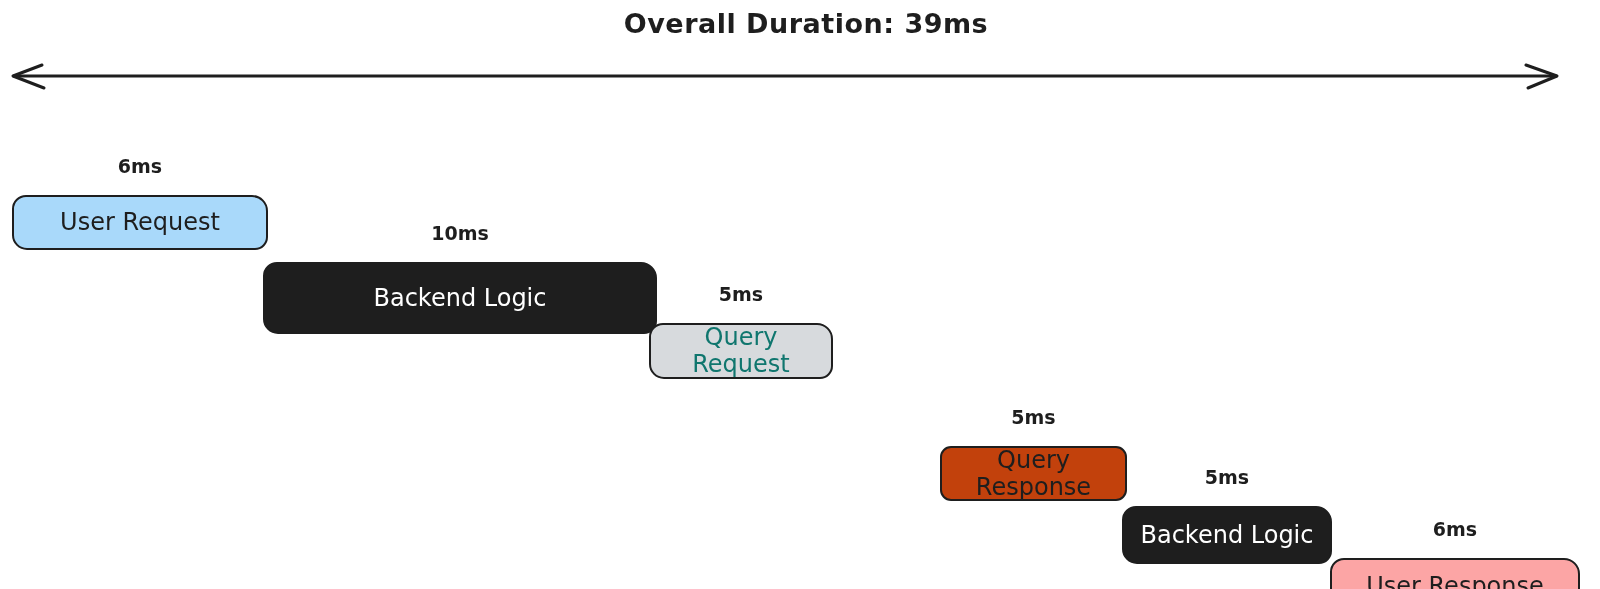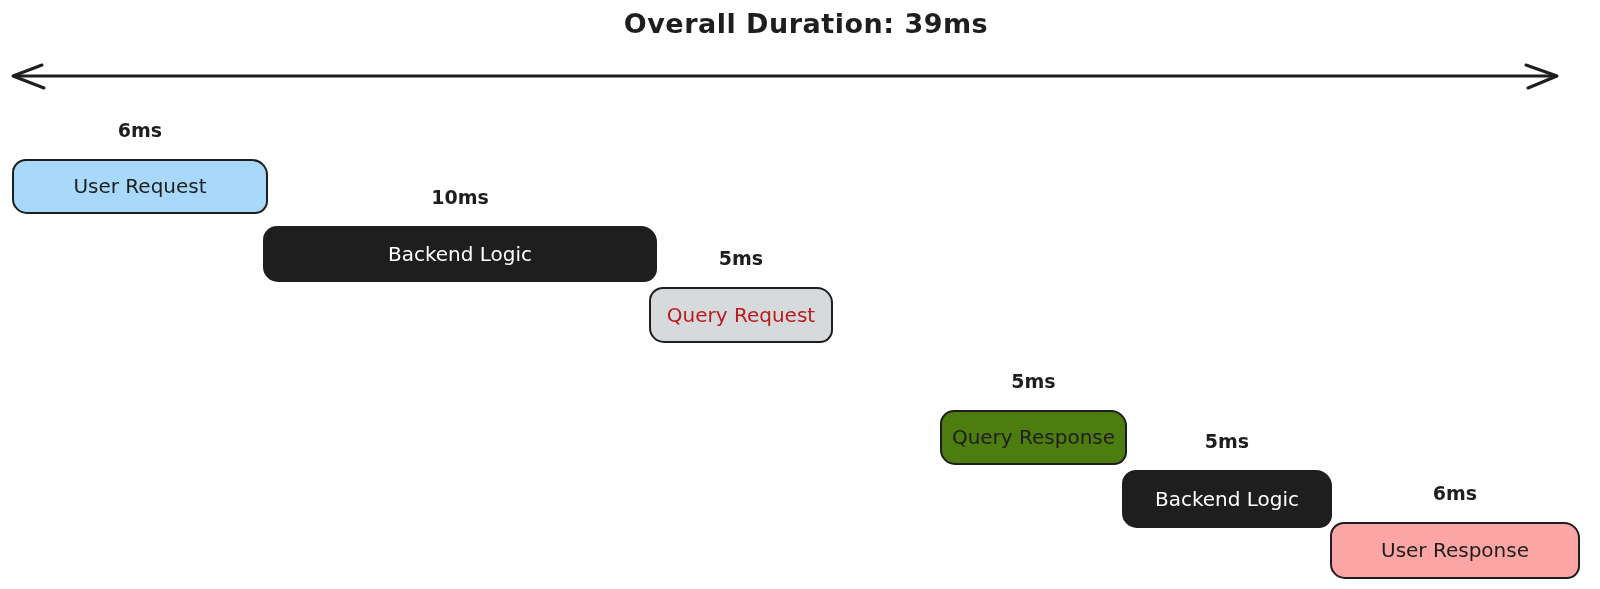--- a/index.html
+++ b/index.html
@@ -13,46 +13,46 @@
   .title{
     position:absolute;
     top:8px;left:12px;right:0;
     text-align:center;
     font-size:27px;
     font-weight:700;
     letter-spacing:0.5px;
     color:#1e1e1e;
   }
   .arrow-svg{position:absolute;top:60px;left:0;}
-  .seg{position:absolute;}
+  .seg{position:absolute;margin-top:36px;}
   .dur{
     position:absolute;
     left:0;right:0;top:-40px;
     text-align:center;
     font-size:19px;
     font-weight:600;
     color:#1e1e1e;
     white-space:nowrap;
   }
   .box{
     box-sizing:border-box;
     width:100%;height:100%;
     border:2.5px solid #1e1e1e;
     display:flex;
     align-items:center;
     justify-content:center;
-    text-align:left;
-    font-size:20px;
+    text-align:center;
+    font-size:24px;
     line-height:1.12;
     padding:2px 8px;
     border-radius:14px 16px 13px 15px;
   }
   
   .seg-0{left:12px;  top:159px; width:256px; height:55px;}
-  .seg-1{left:263px; top:226px; width:394px; height:56px;}
+  .seg-1{left:263px; top:226px; width:394px; height:72px;}
   .seg-2{left:649px; top:287px; width:184px; height:56px;}
   .seg-3{left:834px; top:348px; width:104px; height:60px;}
   .seg-4{left:940px; top:410px; width:187px; height:55px;}
   .seg-5{left:1122px;top:470px; width:210px; height:58px;}
   .seg-6{left:1330px;top:522px; width:250px; height:57px;}
 </style>
 </head>
 <body>
 
 <div class="canvas">
@@ -70,27 +70,27 @@
     <div class="box" style="background: rgb(169, 217, 250); border-color: rgb(30, 30, 30); color: rgb(30, 30, 30);">User Request</div>
   </div>
 
   <div class="seg seg-1">
     <div class="dur">10ms</div>
     <div class="box" style="background: rgb(30, 30, 30); border-color: rgb(30, 30, 30); color: rgb(255, 255, 255);">Backend Logic</div>
   </div>
 
   <div class="seg seg-2">
     <div class="dur">5ms</div>
-    <div class="box" style="background: rgb(215, 218, 221); border-color: rgb(30, 30, 30); color: #b91c1c;">Query Request</div>
+    <div class="box" style="background: rgb(215, 218, 221); border-color: rgb(30, 30, 30); color: #0f766e;">Query Request</div>
   </div>
 
 
   <div class="seg seg-4">
     <div class="dur">5ms</div>
-    <div class="box" style="background: #4d7c0f; border-color: rgb(30, 30, 30); color: rgb(30, 30, 30);">Query Response</div>
+    <div class="box" style="background: #c2410c; border-color: rgb(30, 30, 30); color: rgb(30, 30, 30); border-radius: 11px;">Query Response</div>
   </div>
 
   <div class="seg seg-5">
     <div class="dur">5ms</div>
     <div class="box" style="background: rgb(30, 30, 30); border-color: rgb(30, 30, 30); color: rgb(255, 255, 255);">Backend Logic</div>
   </div>
 
   <div class="seg seg-6">
     <div class="dur">6ms</div>
     <div class="box" style="background: #fca5a5; border-color: rgb(30, 30, 30); color: rgb(30, 30, 30);">User Response</div>

